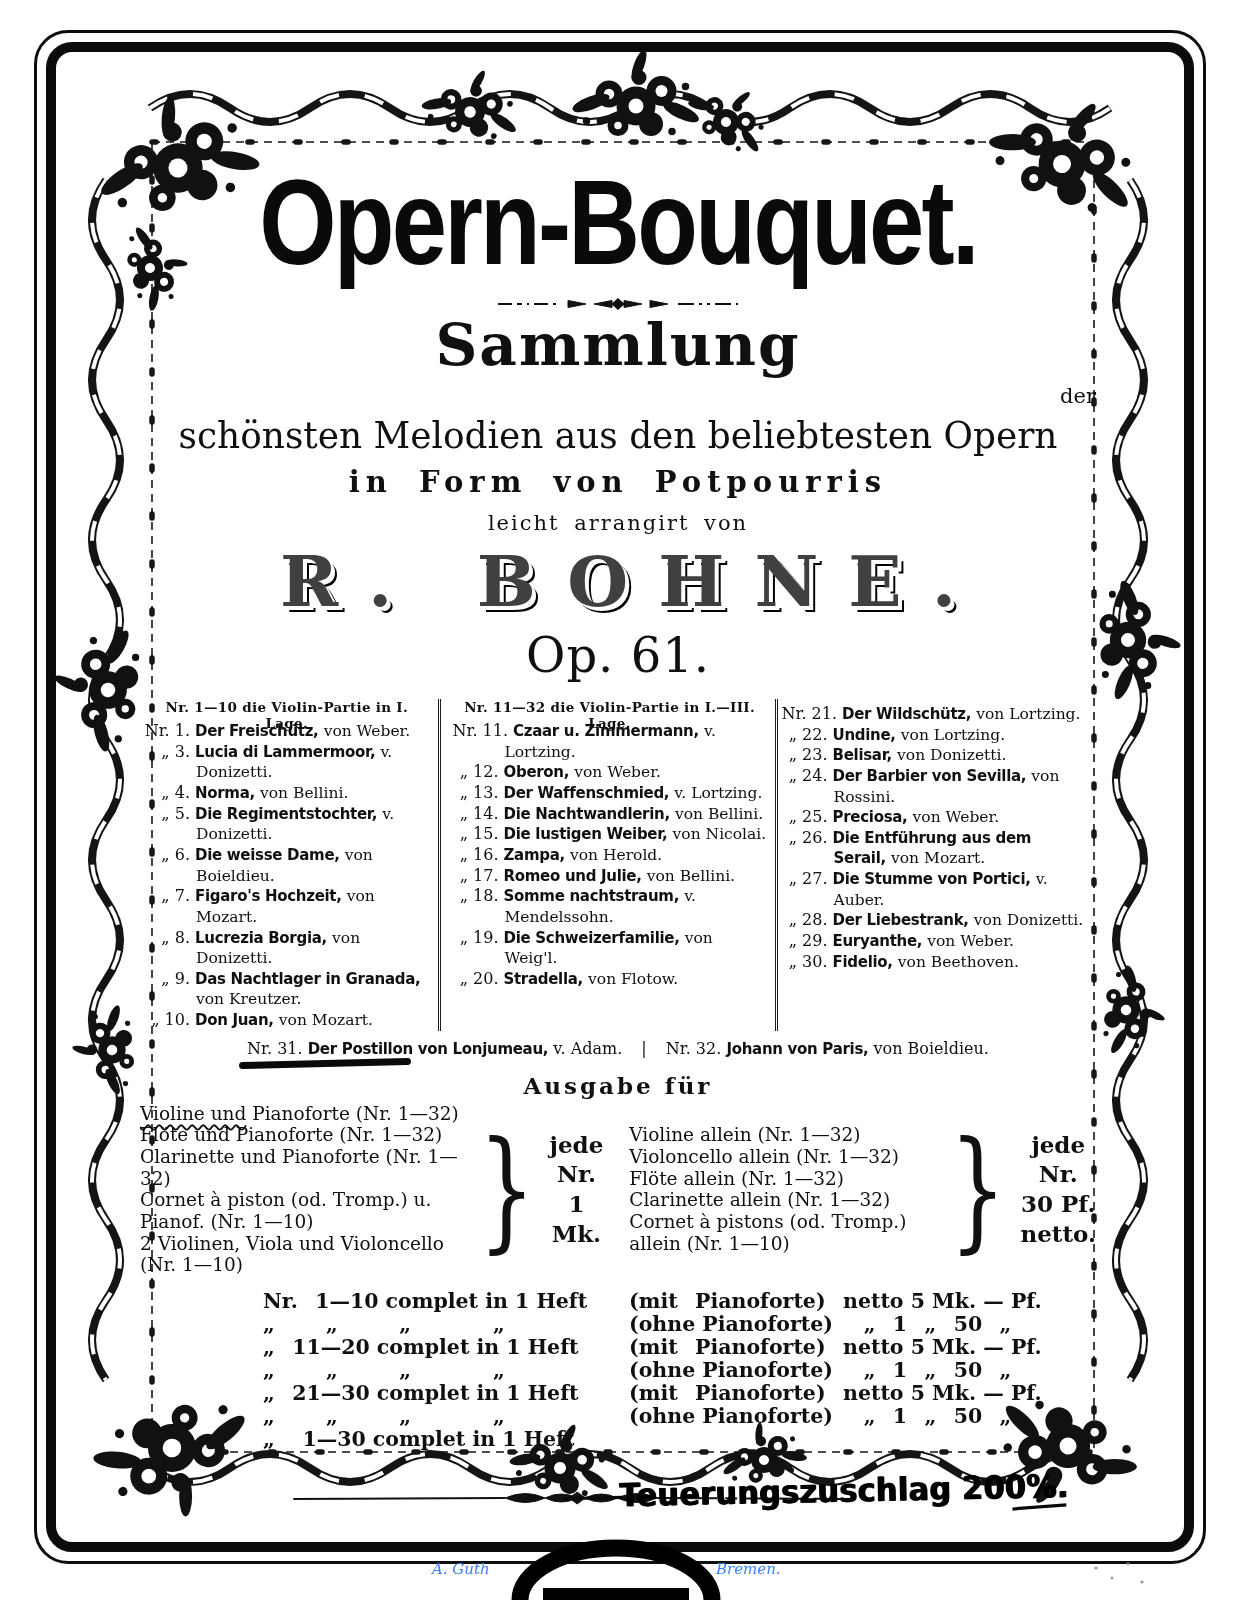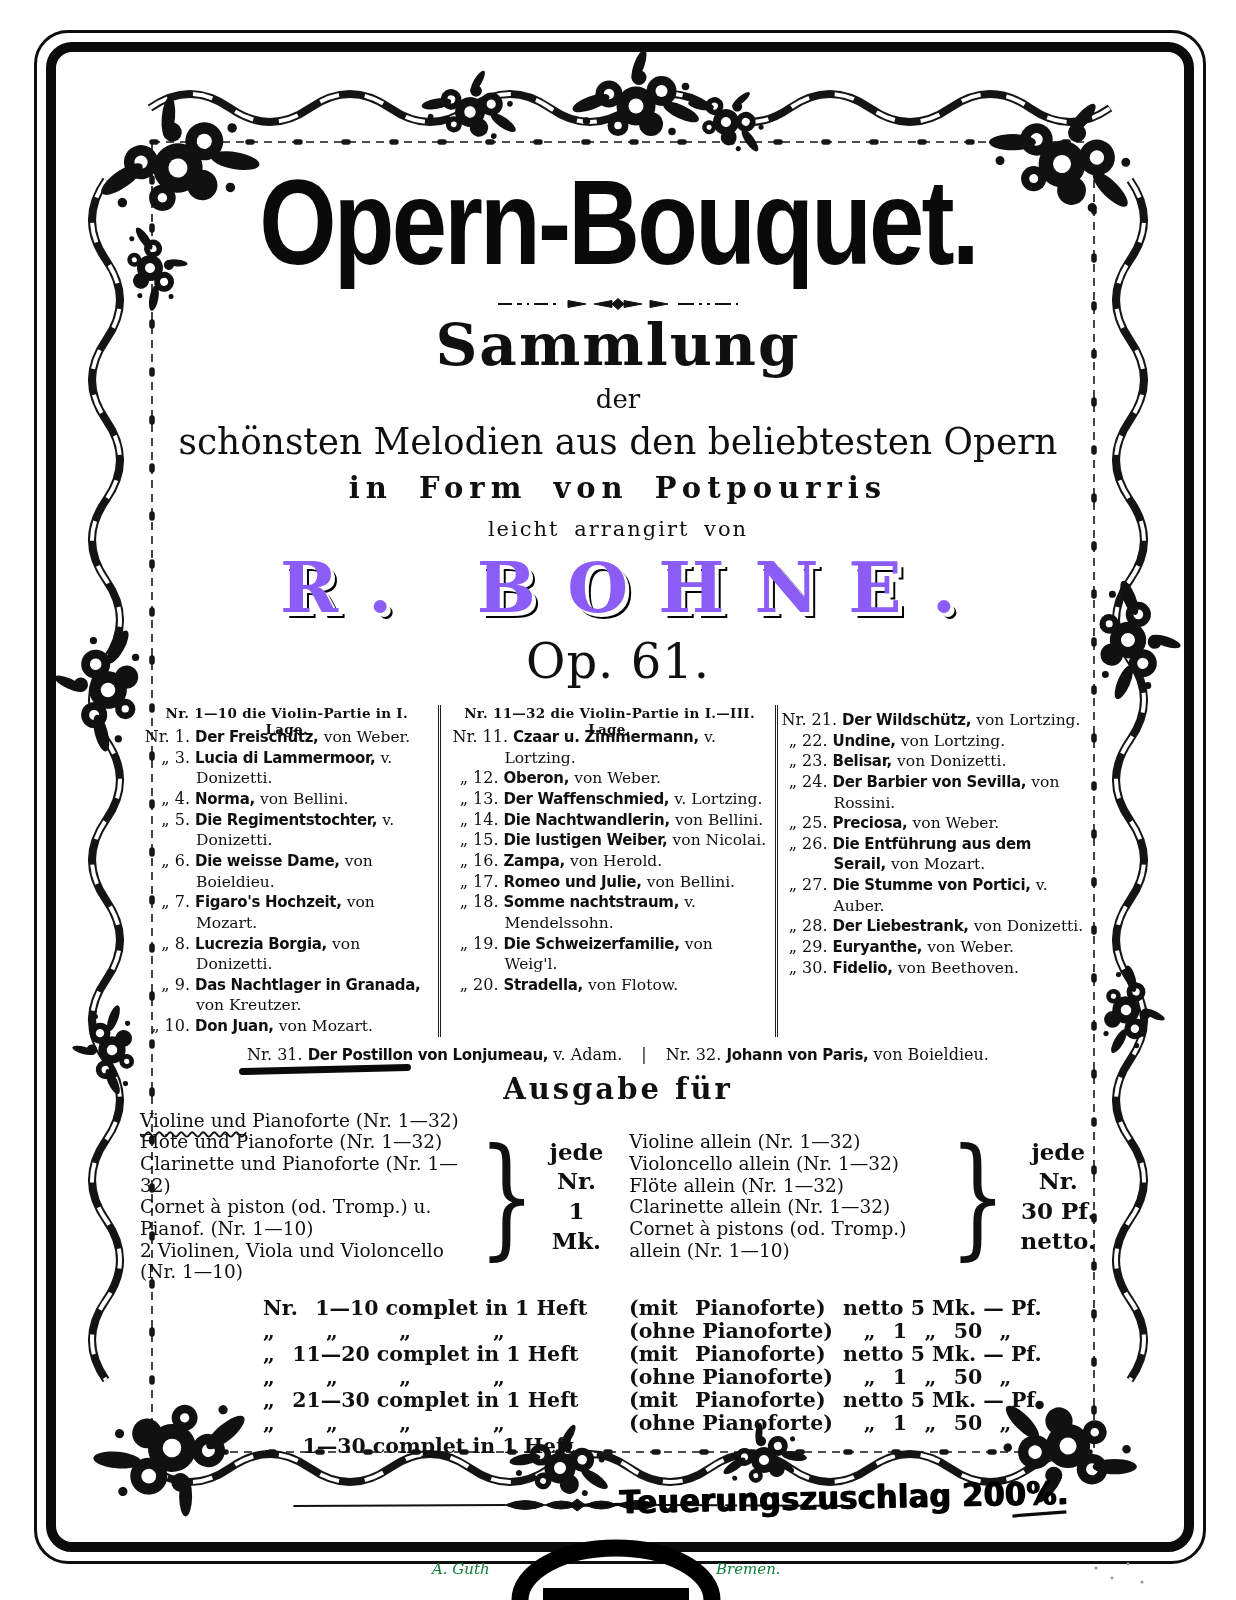--- a/index.html
+++ b/index.html
@@ -20,29 +20,29 @@
   .content{position:absolute;left:140px;right:140px;top:156px;text-align:center;}
 
   .main-title{
     margin:6px 0 0 0;font-family:"Liberation Sans",sans-serif;font-weight:700;
     font-size:108px;letter-spacing:-3px;line-height:1.0;color:#0a0a0a;
     transform:scale(0.92,1.12);transform-origin:center top;white-space:nowrap;
   }
   .title-ornament{margin:26px auto 2px auto;display:block;}
 
   .sammlung{font-size:58px;font-weight:bold;letter-spacing:2px;margin-top:4px;line-height:1.0;}
-  .der{font-size:26px;margin-top:10px;}
+  .der{font-size:21px;margin-top:10px;text-align:right;}
   .sub-line{font-size:37px;margin-top:6px;letter-spacing:0px;white-space:nowrap;
     transform:scaleX(0.97);transform-origin:center;}
   .potpourris{font-size:29px;font-weight:bold;letter-spacing:6px;word-spacing:10px;margin-top:8px;}
   .arranged{font-size:21px;margin-top:12px;letter-spacing:2px;word-spacing:6px;}
 
   .bohne{
     font-size:70px;font-weight:bold;letter-spacing:30px;padding-left:30px;margin-top:12px;
-    line-height:1.0;color:#8b5cf6;
+    line-height:1.0;color:#404040;
     text-shadow:4px 4px 0 #ffffff,6px 6px 0 #000000;
     white-space:nowrap;
   }
   .opus{font-size:48px;margin-top:10px;letter-spacing:1px;}
 
   
   .catalog{display:flex;justify-content:center;text-align:left;margin-top:16px;}
   .cat-col{width:300px;padding:0 8px 0 4px;}
   .cat-col.c2{width:330px;border-left:3px double #1c1c1c;padding-left:12px;}
   .cat-col.c3{width:322px;border-left:3px double #1c1c1c;}
@@ -56,21 +56,21 @@
   .extra-line{margin-top:8px;font-size:16px;}
   .extra-line .op-title{font-size:15px;}
   .scribble-target{position:relative;display:inline-block;}
   .scribble-target::after{
     content:"";position:absolute;left:-8px;top:21px;width:172px;height:7px;
     background:#0a0a0a;border-radius:4px;transform:rotate(-1.4deg);
   }
   .pipe-sep{padding:0 14px;}
 
   
-  .ausgabe{font-size:29px;font-weight:bold;letter-spacing:3px;margin-top:8px;}
+  .ausgabe{font-size:23px;font-weight:bold;letter-spacing:3px;margin-top:14px;}
   .ed-row{display:flex;justify-content:center;align-items:center;margin-top:4px;}
   .ed-list{text-align:left;font-size:18.5px;line-height:1.17;}
   .brace{font-size:128px;font-weight:normal;line-height:0.9;transform:scale(0.7,1.02);
     transform-origin:center;margin:0 2px 0 6px;color:#111;}
   .ed-price{font-size:23px;font-weight:bold;line-height:1.3;margin-right:26px;}
   .wavy{text-decoration:underline;text-decoration-style:wavy;text-decoration-thickness:2px;text-underline-offset:4px;}
 
   
   .prices{margin:14px auto 0 auto;width:850px;}
   .price-row{display:grid;grid-template-columns:430px 1fr;column-gap:6px;
@@ -84,21 +84,21 @@
   .stamp{
     position:absolute;right:28px;top:6px;
     font-family:"DejaVu Sans",sans-serif;font-weight:800;font-size:30px;
     letter-spacing:0.5px;transform:rotate(-1.2deg) scaleY(1.08);color:#000;
     text-shadow:1.5px 0 0 #000;white-space:nowrap;
   }
   .stamp::before{content:"";position:absolute;left:-56px;top:18px;width:60px;height:3px;background:#0a0a0a;}
   .stamp::after{content:"";position:absolute;right:2px;bottom:-3px;width:54px;height:3px;background:#0a0a0a;transform:rotate(-3deg);}
 
   
-  .imprint{position:absolute;top:1560px;font-style:italic;font-size:15px;color:#15803d;white-space:nowrap;}
+  .imprint{position:absolute;top:1560px;font-style:italic;font-size:15px;color:#3b82f6;white-space:nowrap;}
   .imprint.l{left:432px;}
   .imprint.r{left:716px;}
 </style>
 </head>
 <body>
 
 <div class="frame-thin"></div>
 <div class="frame-thick"></div>
 
 <svg class="border-art" viewBox="0 0 1236 1600" xmlns="http://www.w3.org/2000/svg">

